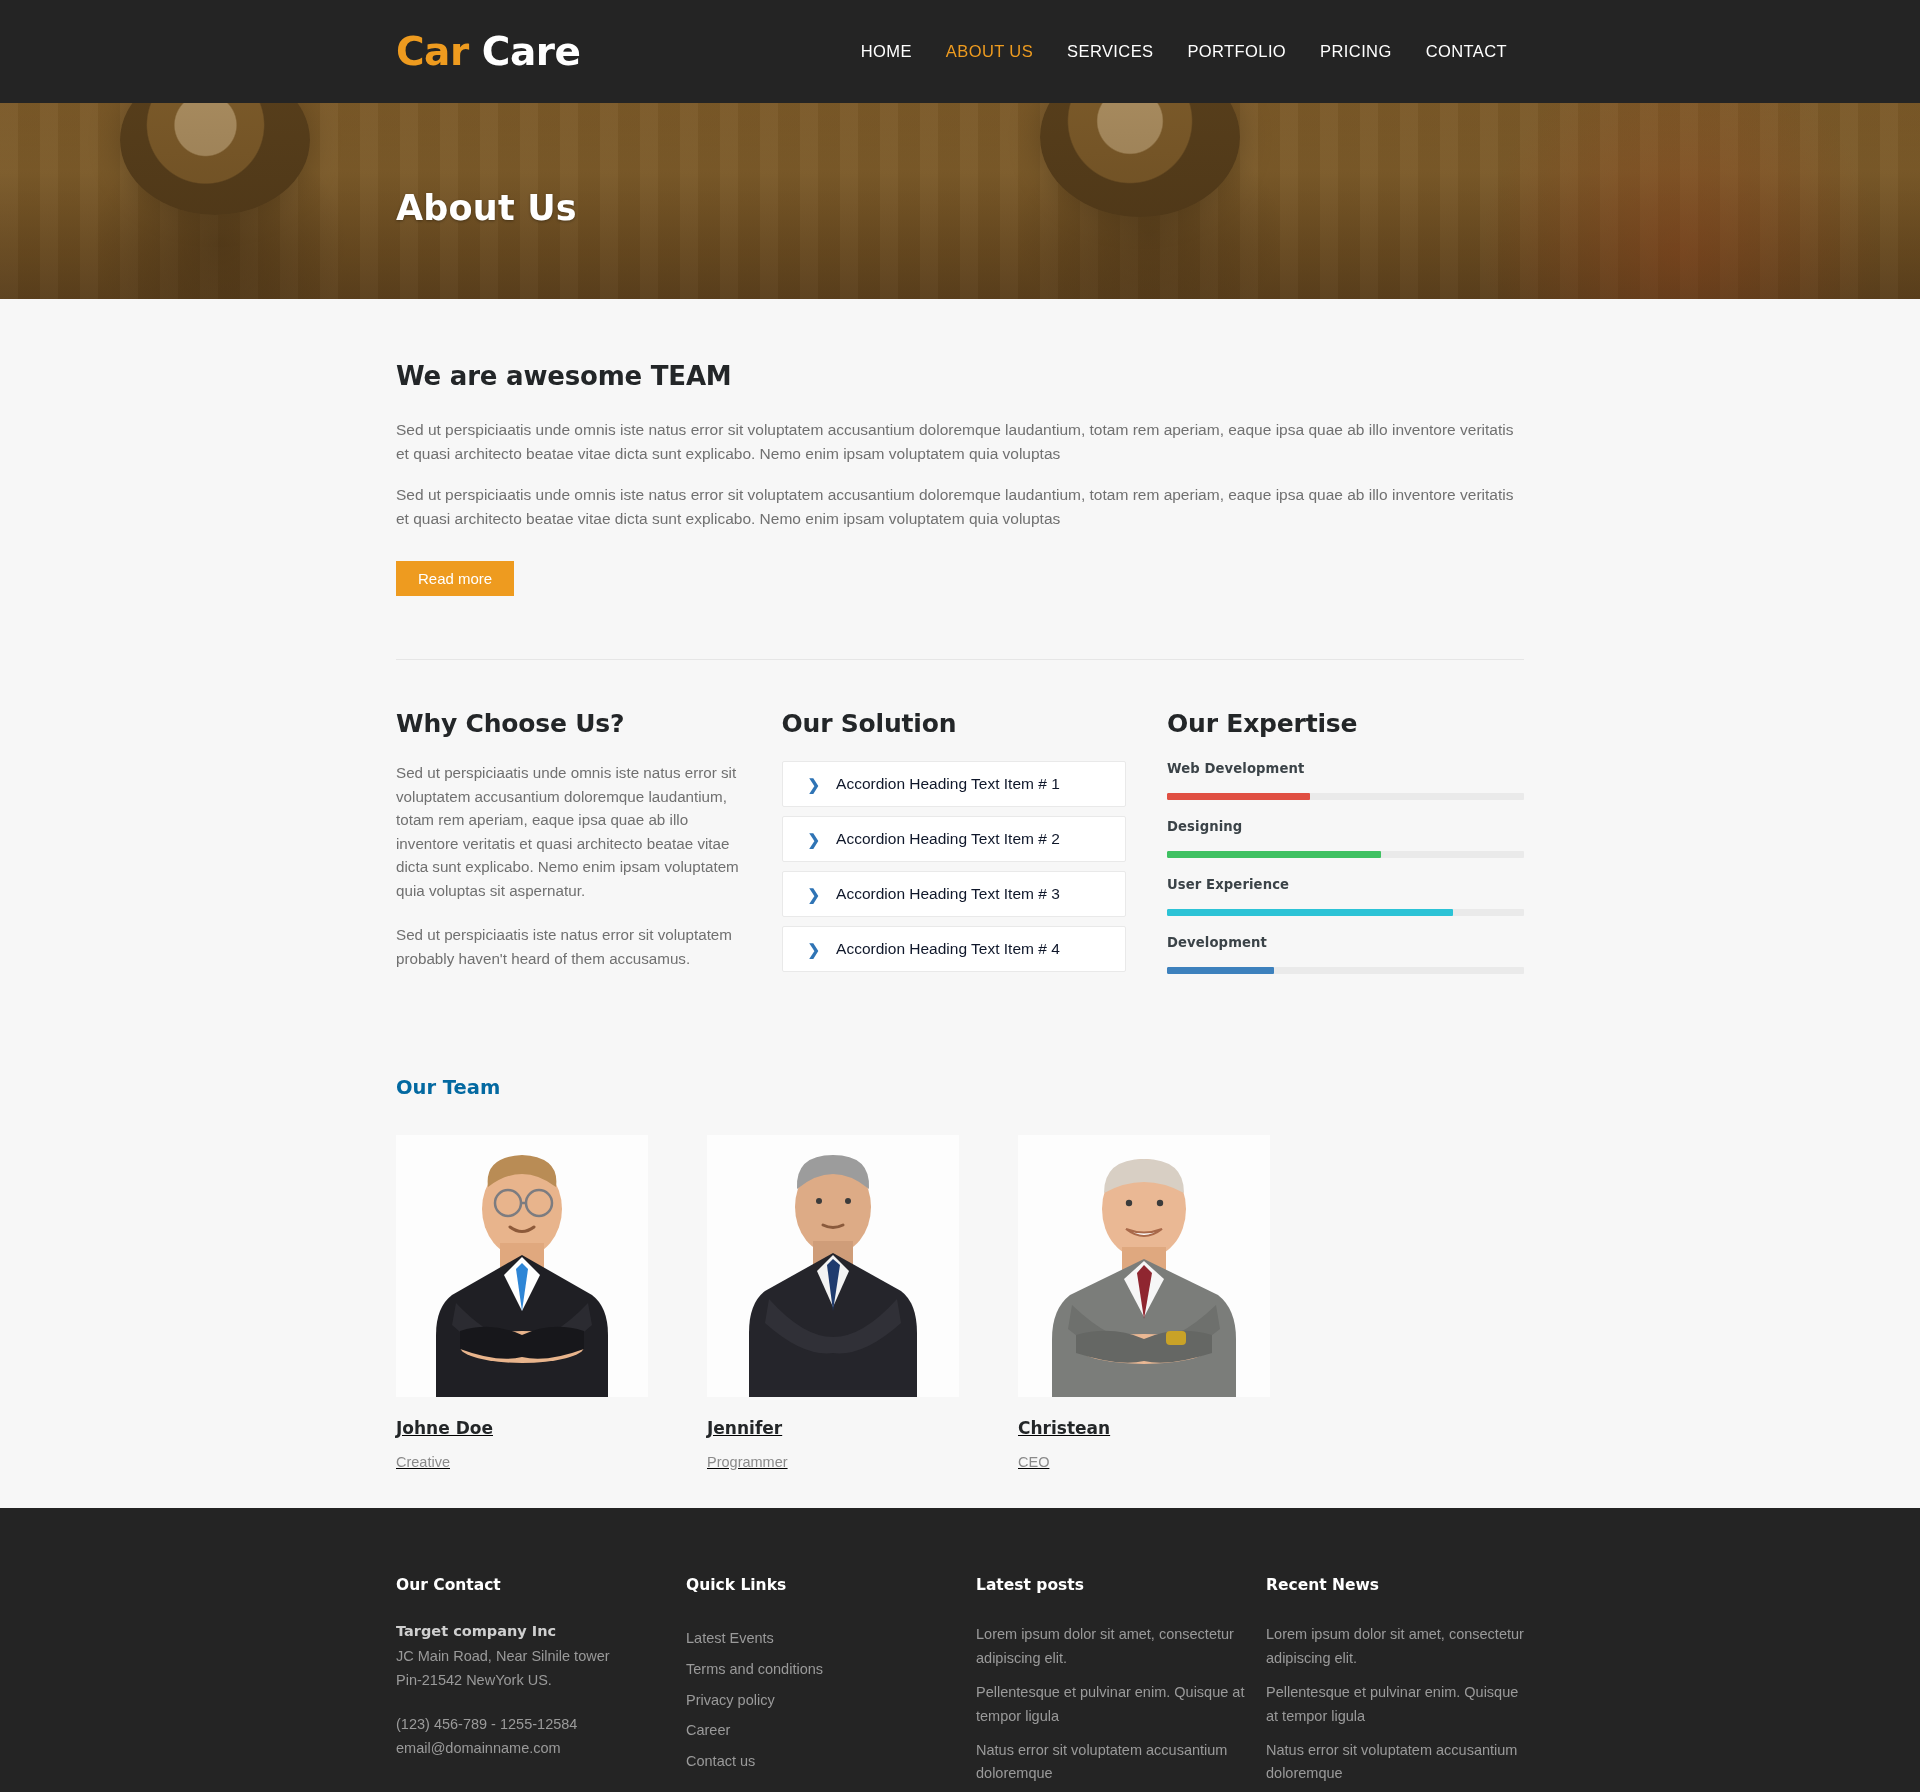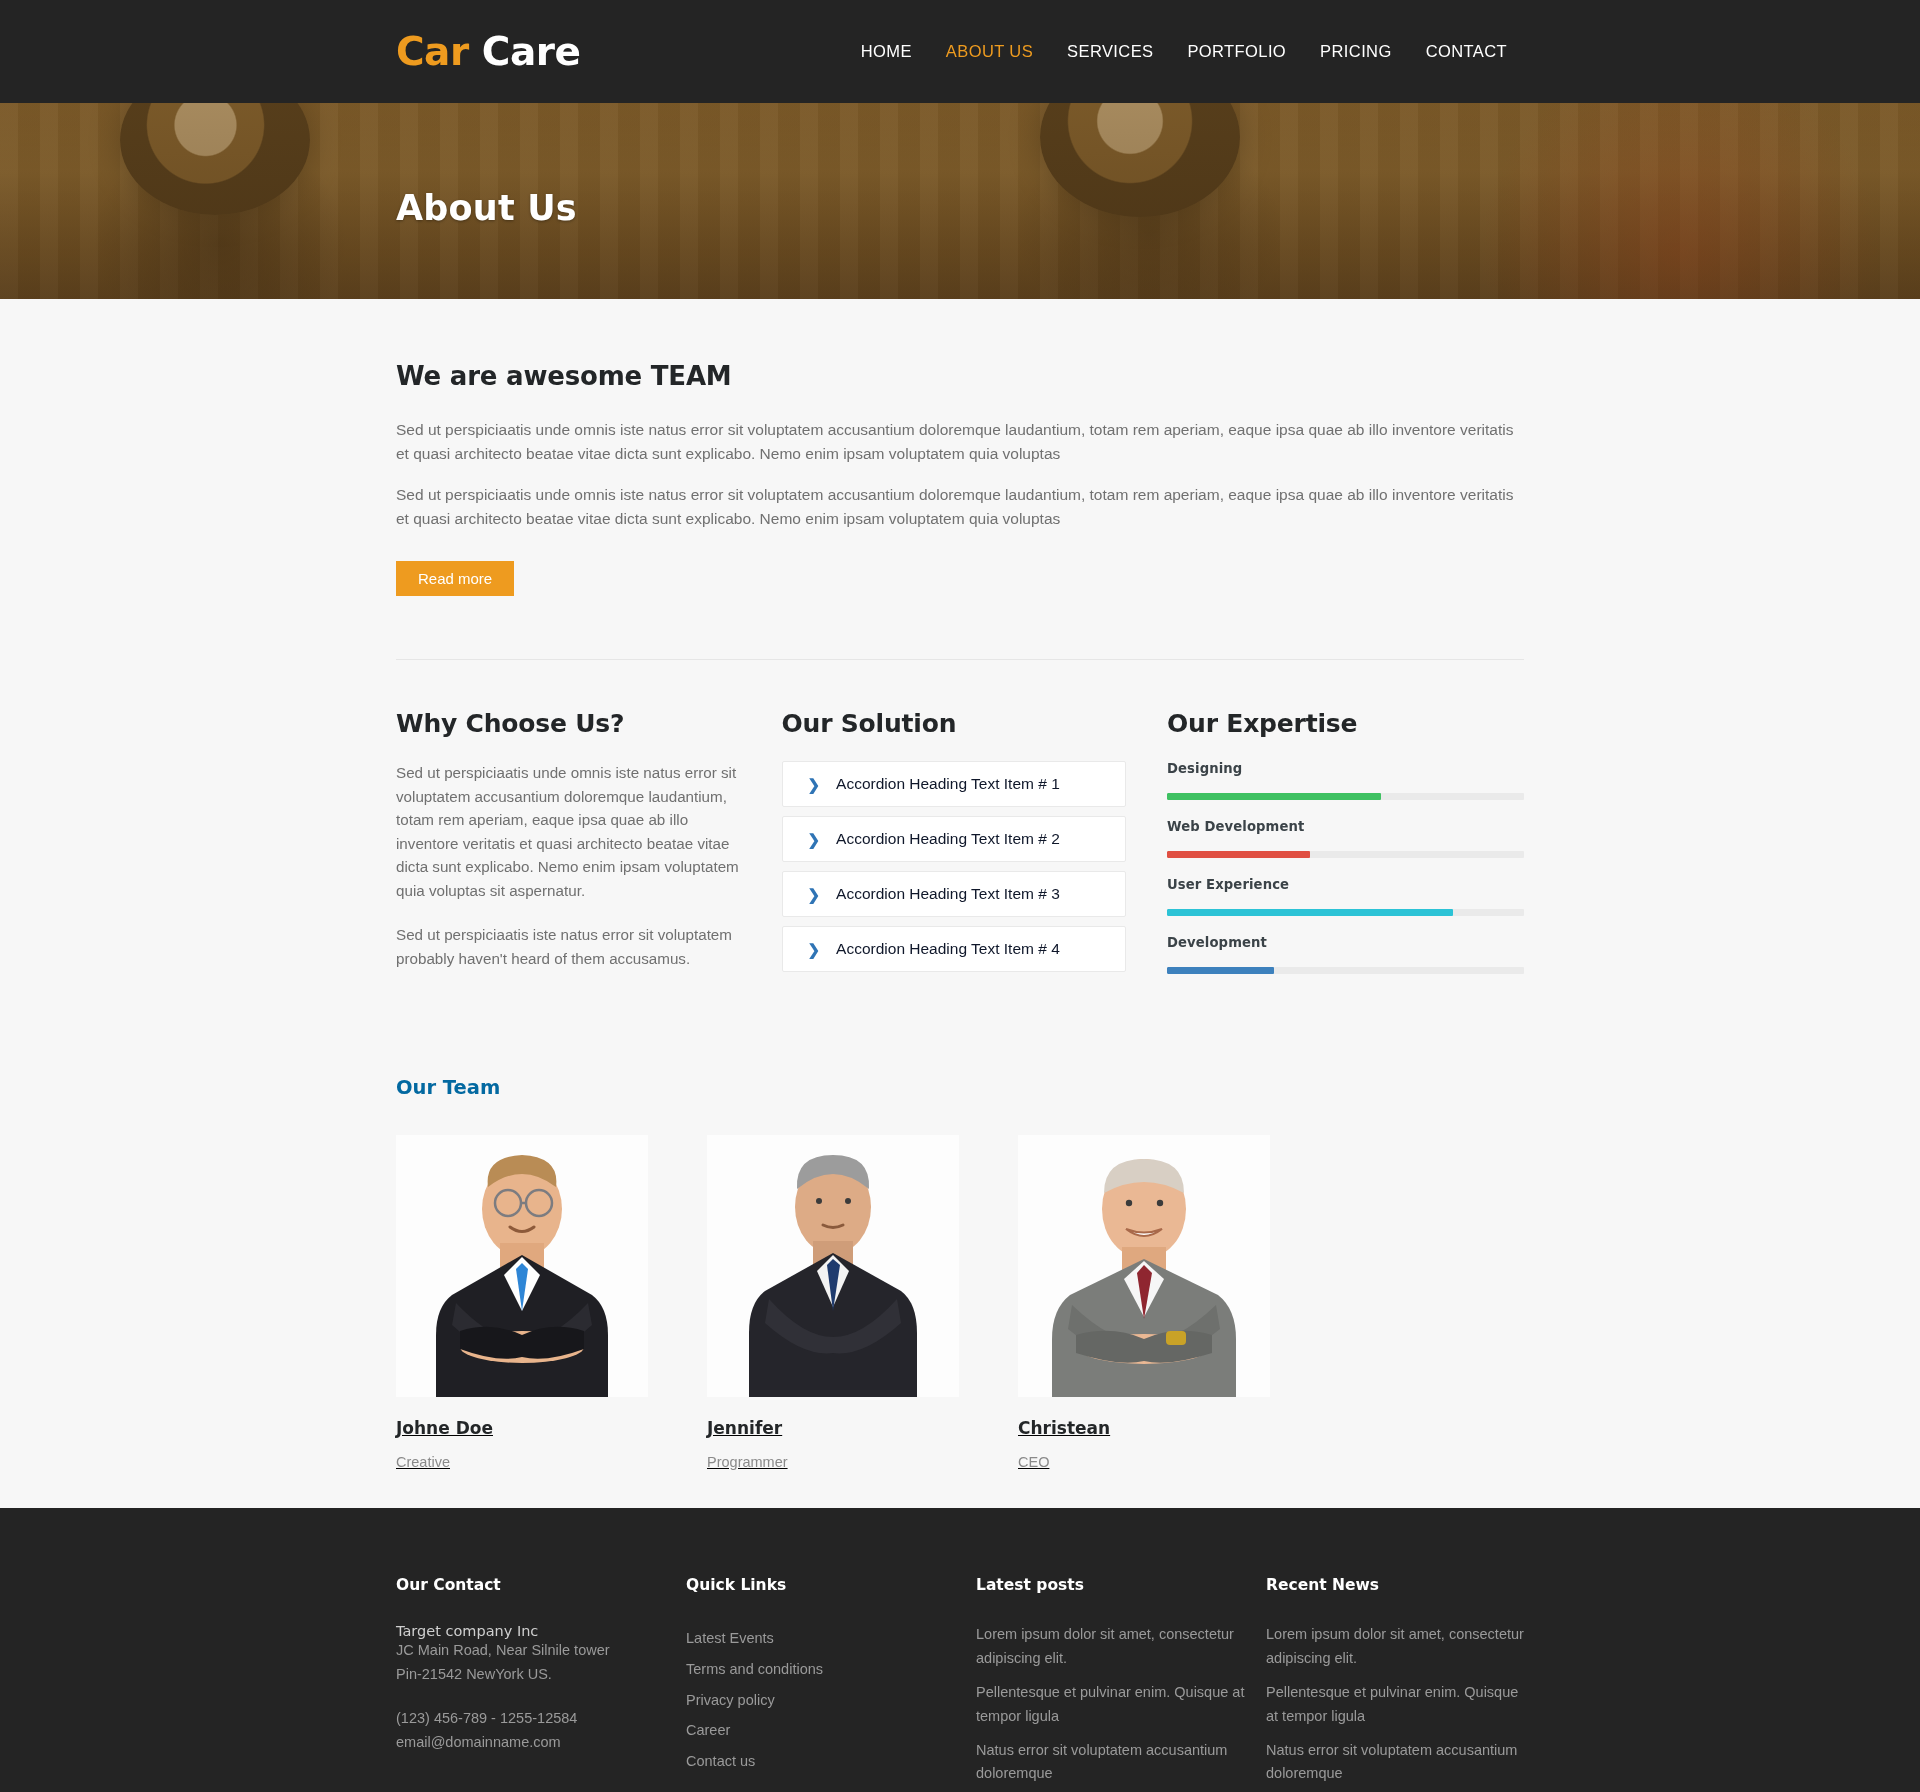--- a/index.html
+++ b/index.html
@@ -250,22 +250,23 @@
   .f-title {
     font-family: "DejaVu Sans", sans-serif;
     font-size: 15.5px;
     font-weight: bold;
     color: #ffffff;
     margin-bottom: 29px;
   }
   .f-strong {
     font-family: "DejaVu Sans", sans-serif;
     font-size: 14.5px;
-    font-weight: normal;
+    font-weight: bold;
     color: #cfcfcf;
+    margin-bottom: 6px;
   }
   .f-line {
     font-size: 14.5px;
     color: #9a9a9a;
     line-height: 1.62;
   }
   .f-gap { height: 21px; }
   .f-link {
     display: block;
     font-size: 14.5px;
@@ -349,30 +350,30 @@
           <div class="accordion-item">
             <span class="chev">❯</span>
             <span class="atxt">Accordion Heading Text Item # 4</span>
           </div>
         </div>
 
         <div class="col-c">
           <h3 class="col-title">Our Expertise</h3>
 
           <div class="skill">
+            <div class="skill-label">Web Development</div>
+            <div class="bar-track">
+              <div class="bar-fill" style="width: 40%; background: rgb(224, 79, 66);"></div>
+            </div>
+          </div>
+
+          <div class="skill">
             <div class="skill-label">Designing</div>
             <div class="bar-track">
               <div class="bar-fill" style="width: 60%; background: rgb(63, 193, 98);"></div>
-            </div>
-          </div>
-
-          <div class="skill">
-            <div class="skill-label">Web Development</div>
-            <div class="bar-track">
-              <div class="bar-fill" style="width: 40%; background: rgb(224, 79, 66);"></div>
             </div>
           </div>
 
           <div class="skill">
             <div class="skill-label">User Experience</div>
             <div class="bar-track">
               <div class="bar-fill" style="width: 80%; background: rgb(44, 195, 214);"></div>
             </div>
           </div>
 

